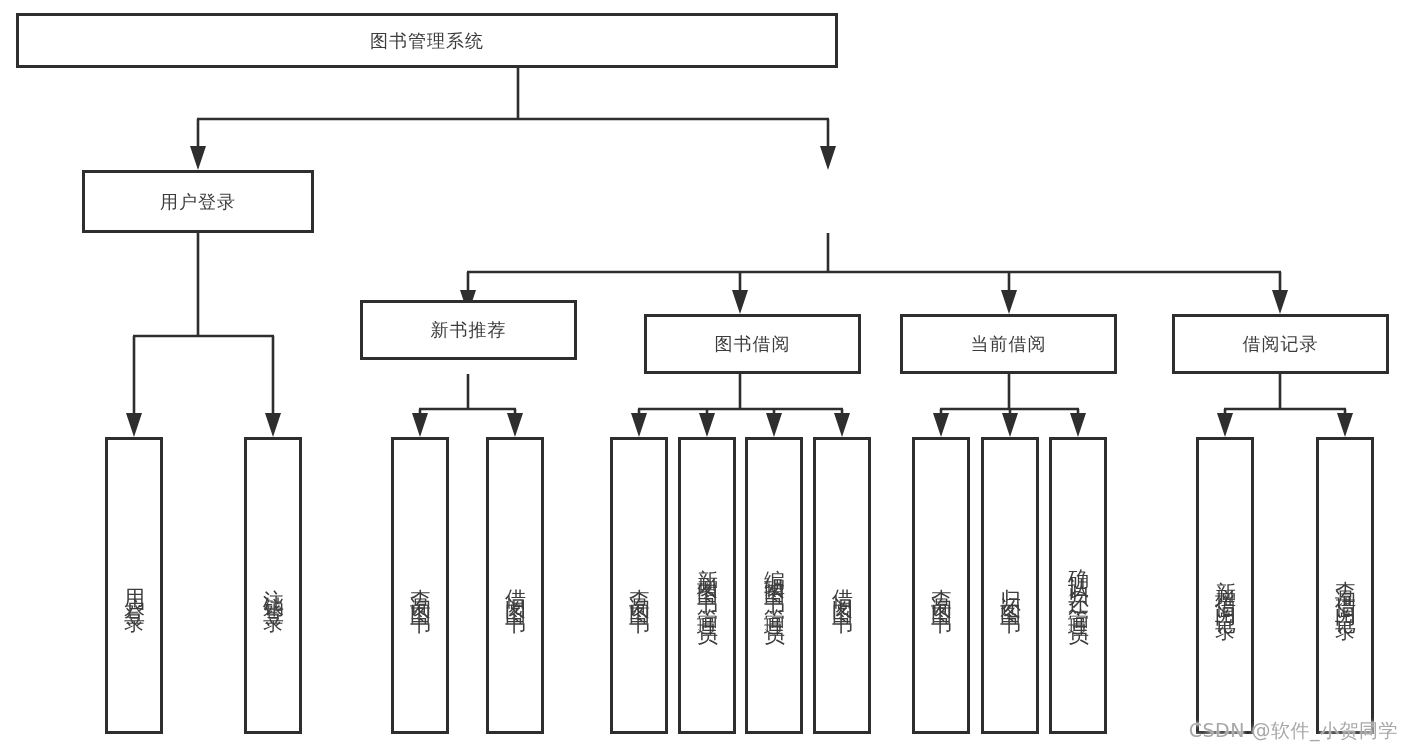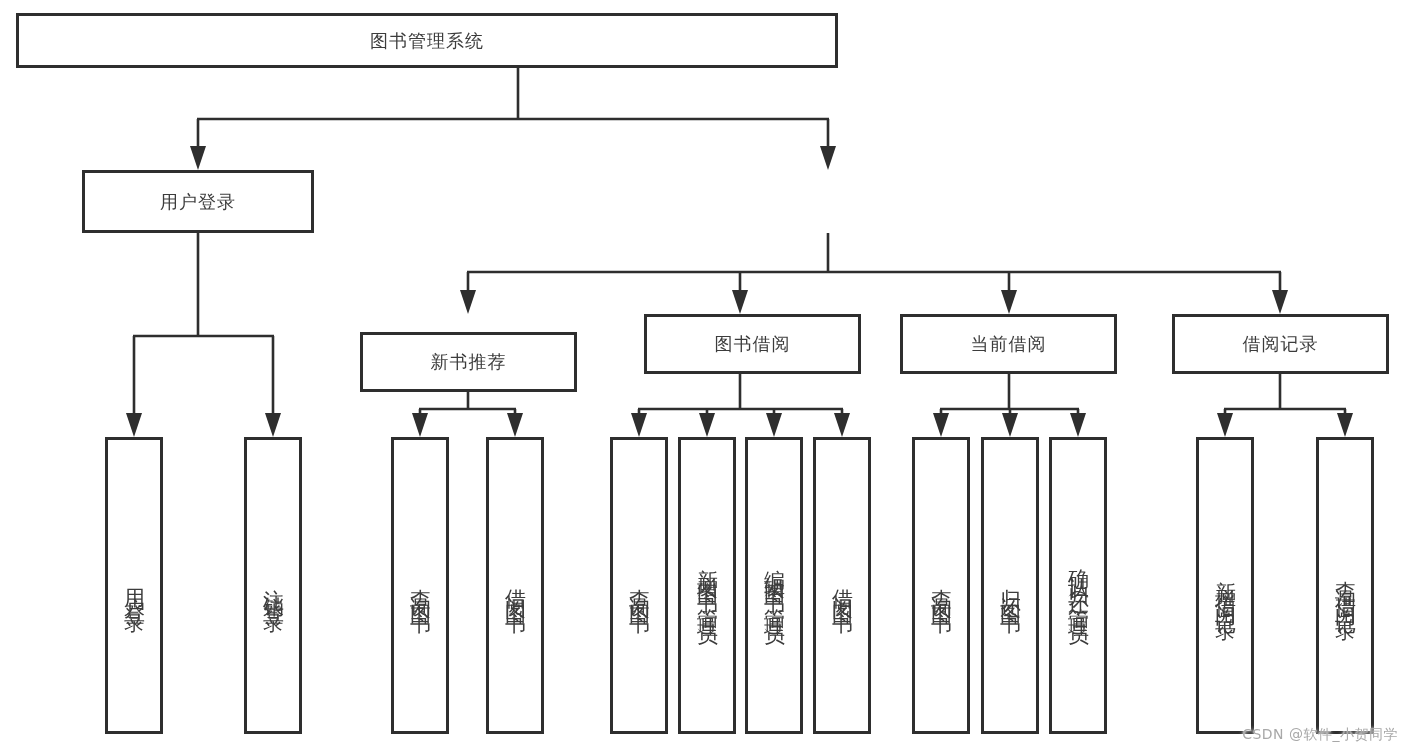--- a/index.html
+++ b/index.html
@@ -46,21 +46,21 @@
     font-size: 21px;
     letter-spacing: 8px;
     line-height: 1;
     padding-top: 4px;
   }
 
   .watermark {
     position: absolute;
     right: 7px;
     bottom: 3px;
-    font-size: 14px;
+    font-size: 19px;
     color: var(--watermark);
     letter-spacing: 0.5px;
     text-shadow: 0 0 2px #ffffff, 0 0 4px #ffffff;
     z-index: 5;
     white-space: nowrap;
   }
 </style>
 </head>
 <body>
 
@@ -106,21 +106,21 @@
       <polygon points="1070,413 1086,413 1078,437"></polygon>
       <polygon points="1217,413 1233,413 1225,437"></polygon>
       <polygon points="1337,413 1353,413 1345,437"></polygon>
     </g>
   </svg>
 
   <div class="node h-node" style="left:16px; top:13px; width:822px; height:55px;">图书管理系统</div>
 
   <div class="node h-node" style="left:82px; top:170px; width:232px; height:63px;">用户登录</div>
 
-  <div class="node h-node" style="left:360px; top:332px; width:217px; height:60px;">新书推荐</div>
+  <div class="node h-node" style="left:360px; top:300px; width:217px; height:60px;">新书推荐</div>
   <div class="node h-node" style="left:644px; top:314px; width:217px; height:60px;">图书借阅</div>
   <div class="node h-node" style="left:900px; top:314px; width:217px; height:60px;">当前借阅</div>
   <div class="node h-node" style="left:1172px; top:314px; width:217px; height:60px;">借阅记录</div>
 
   <div class="node v-node" style="left:105px; top:437px; width:58px; height:297px;">用户登录</div>
   <div class="node v-node" style="left:244px; top:437px; width:58px; height:297px;">注销登录</div>
 
   <div class="node v-node" style="left:391px; top:437px; width:58px; height:297px;">查询图书</div>
   <div class="node v-node" style="left:486px; top:437px; width:58px; height:297px;">借阅图书</div>
 

